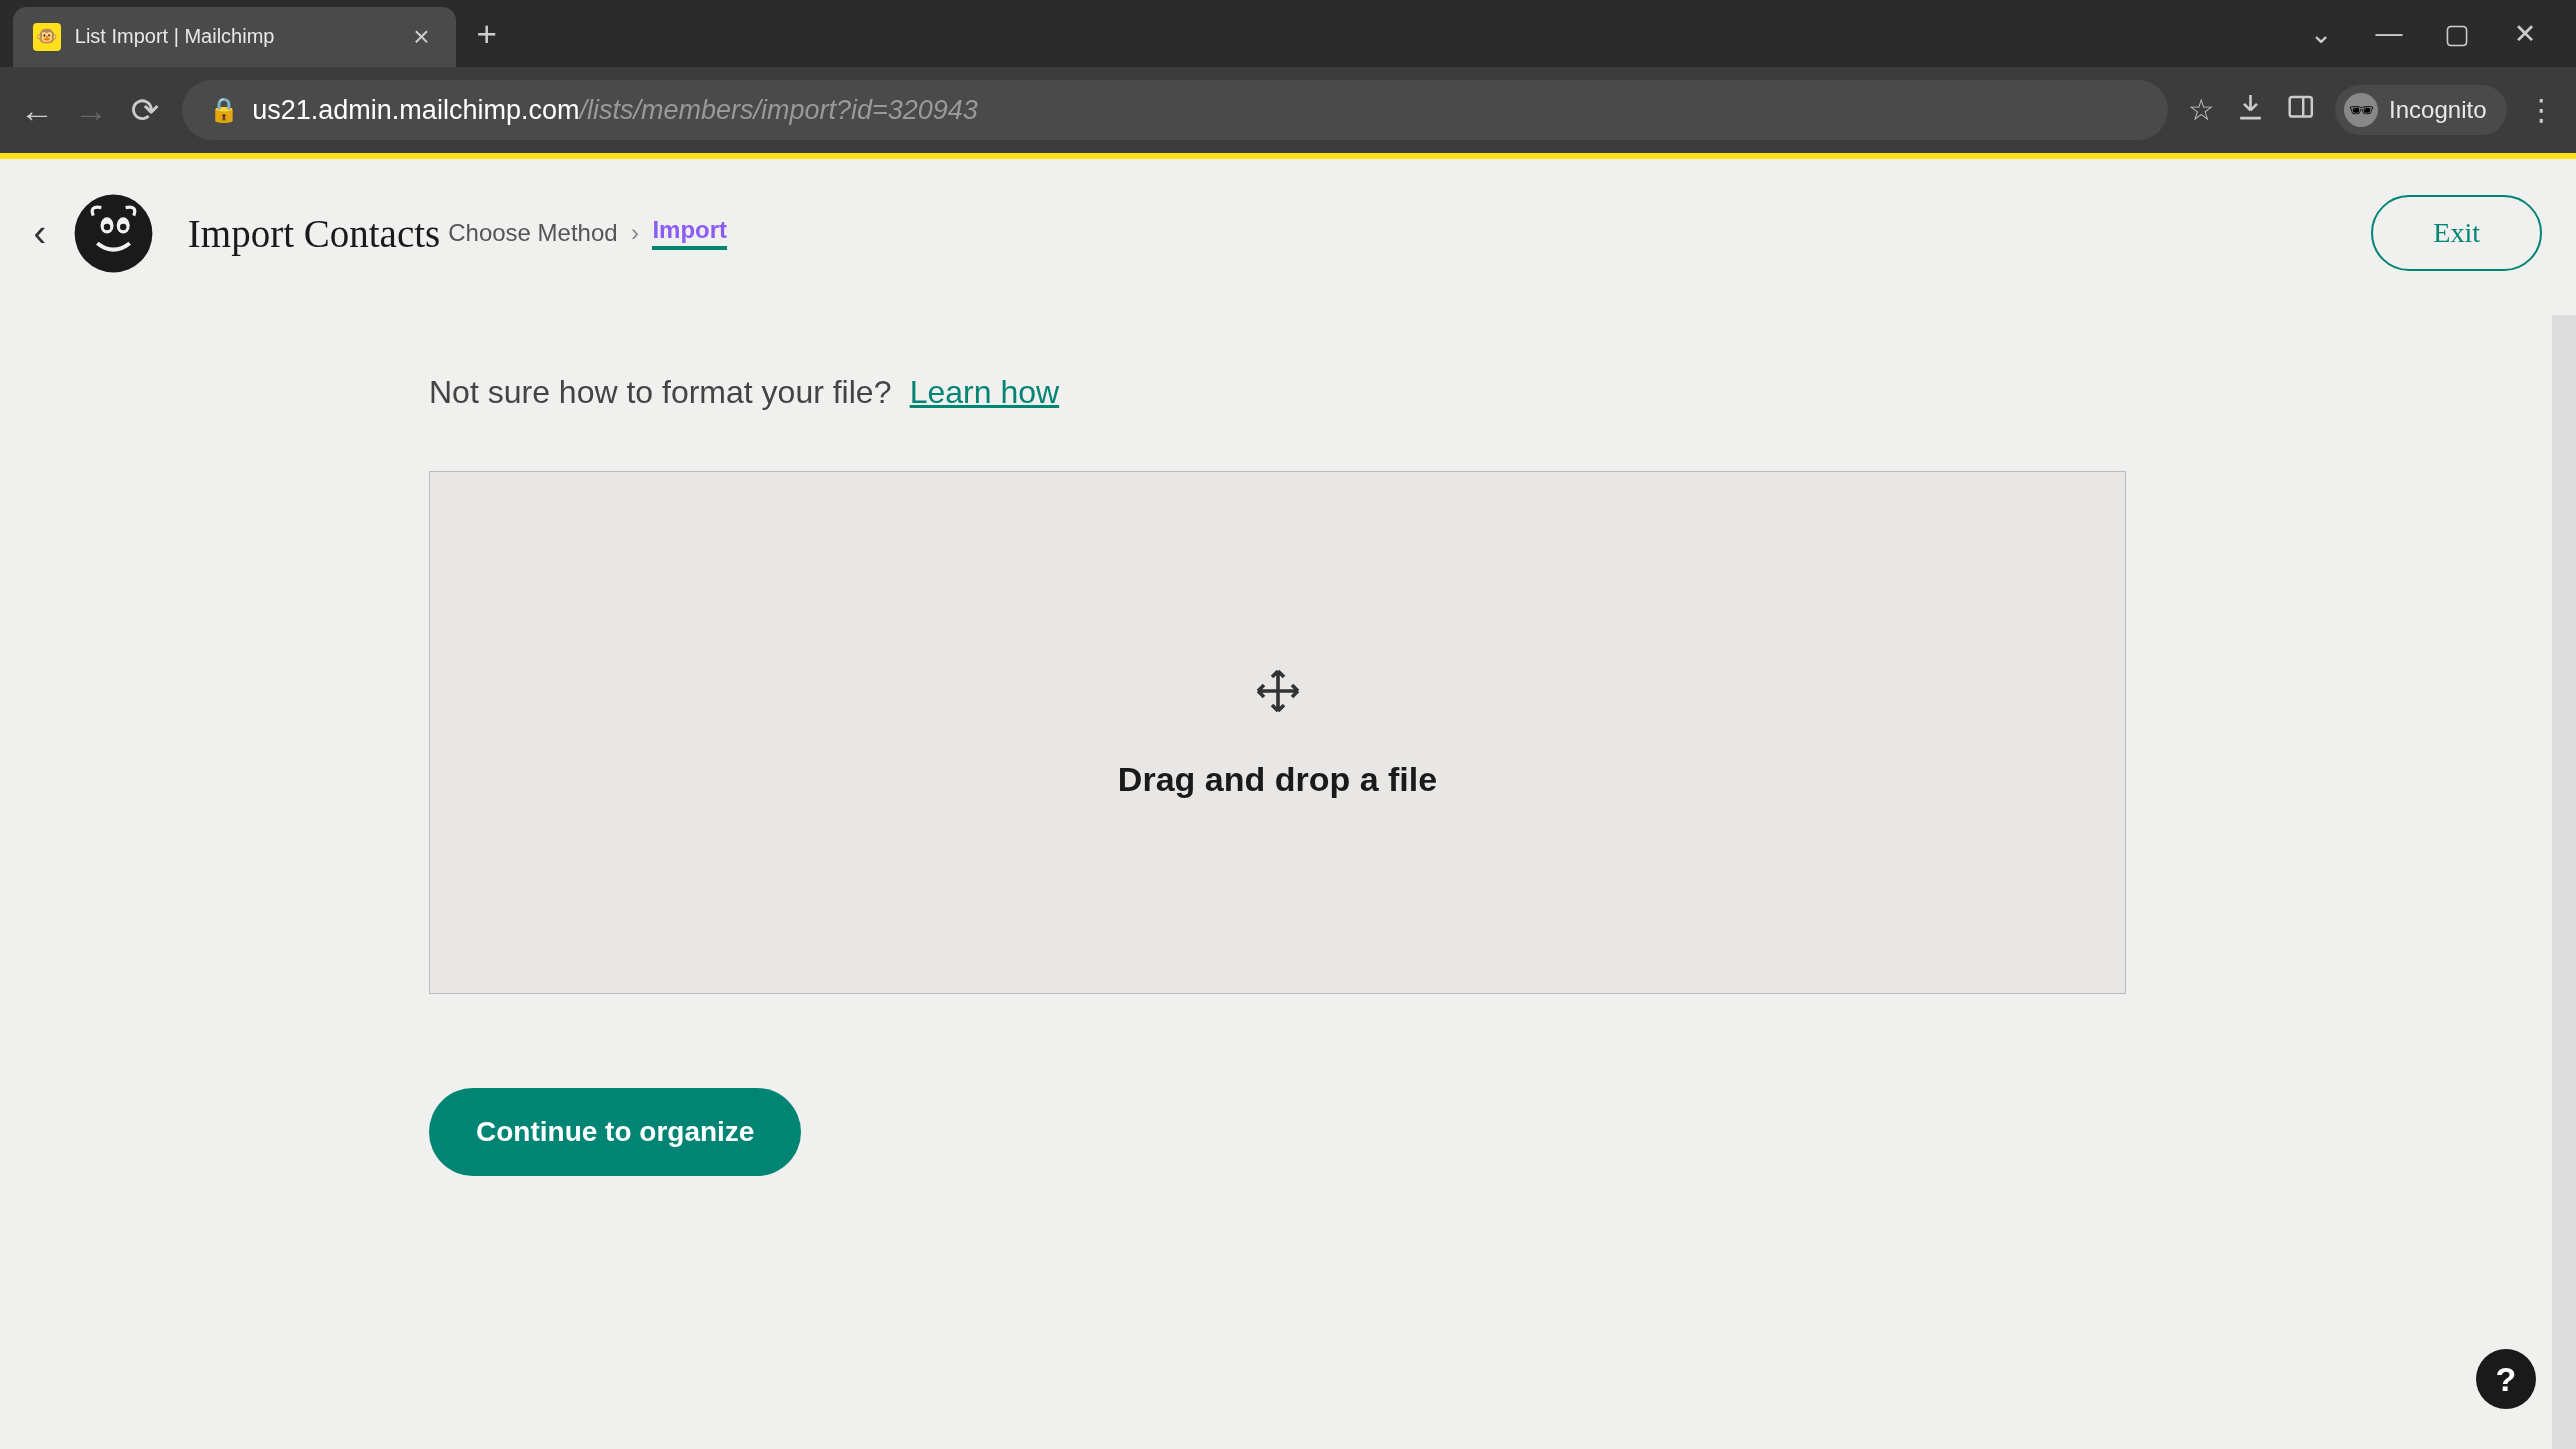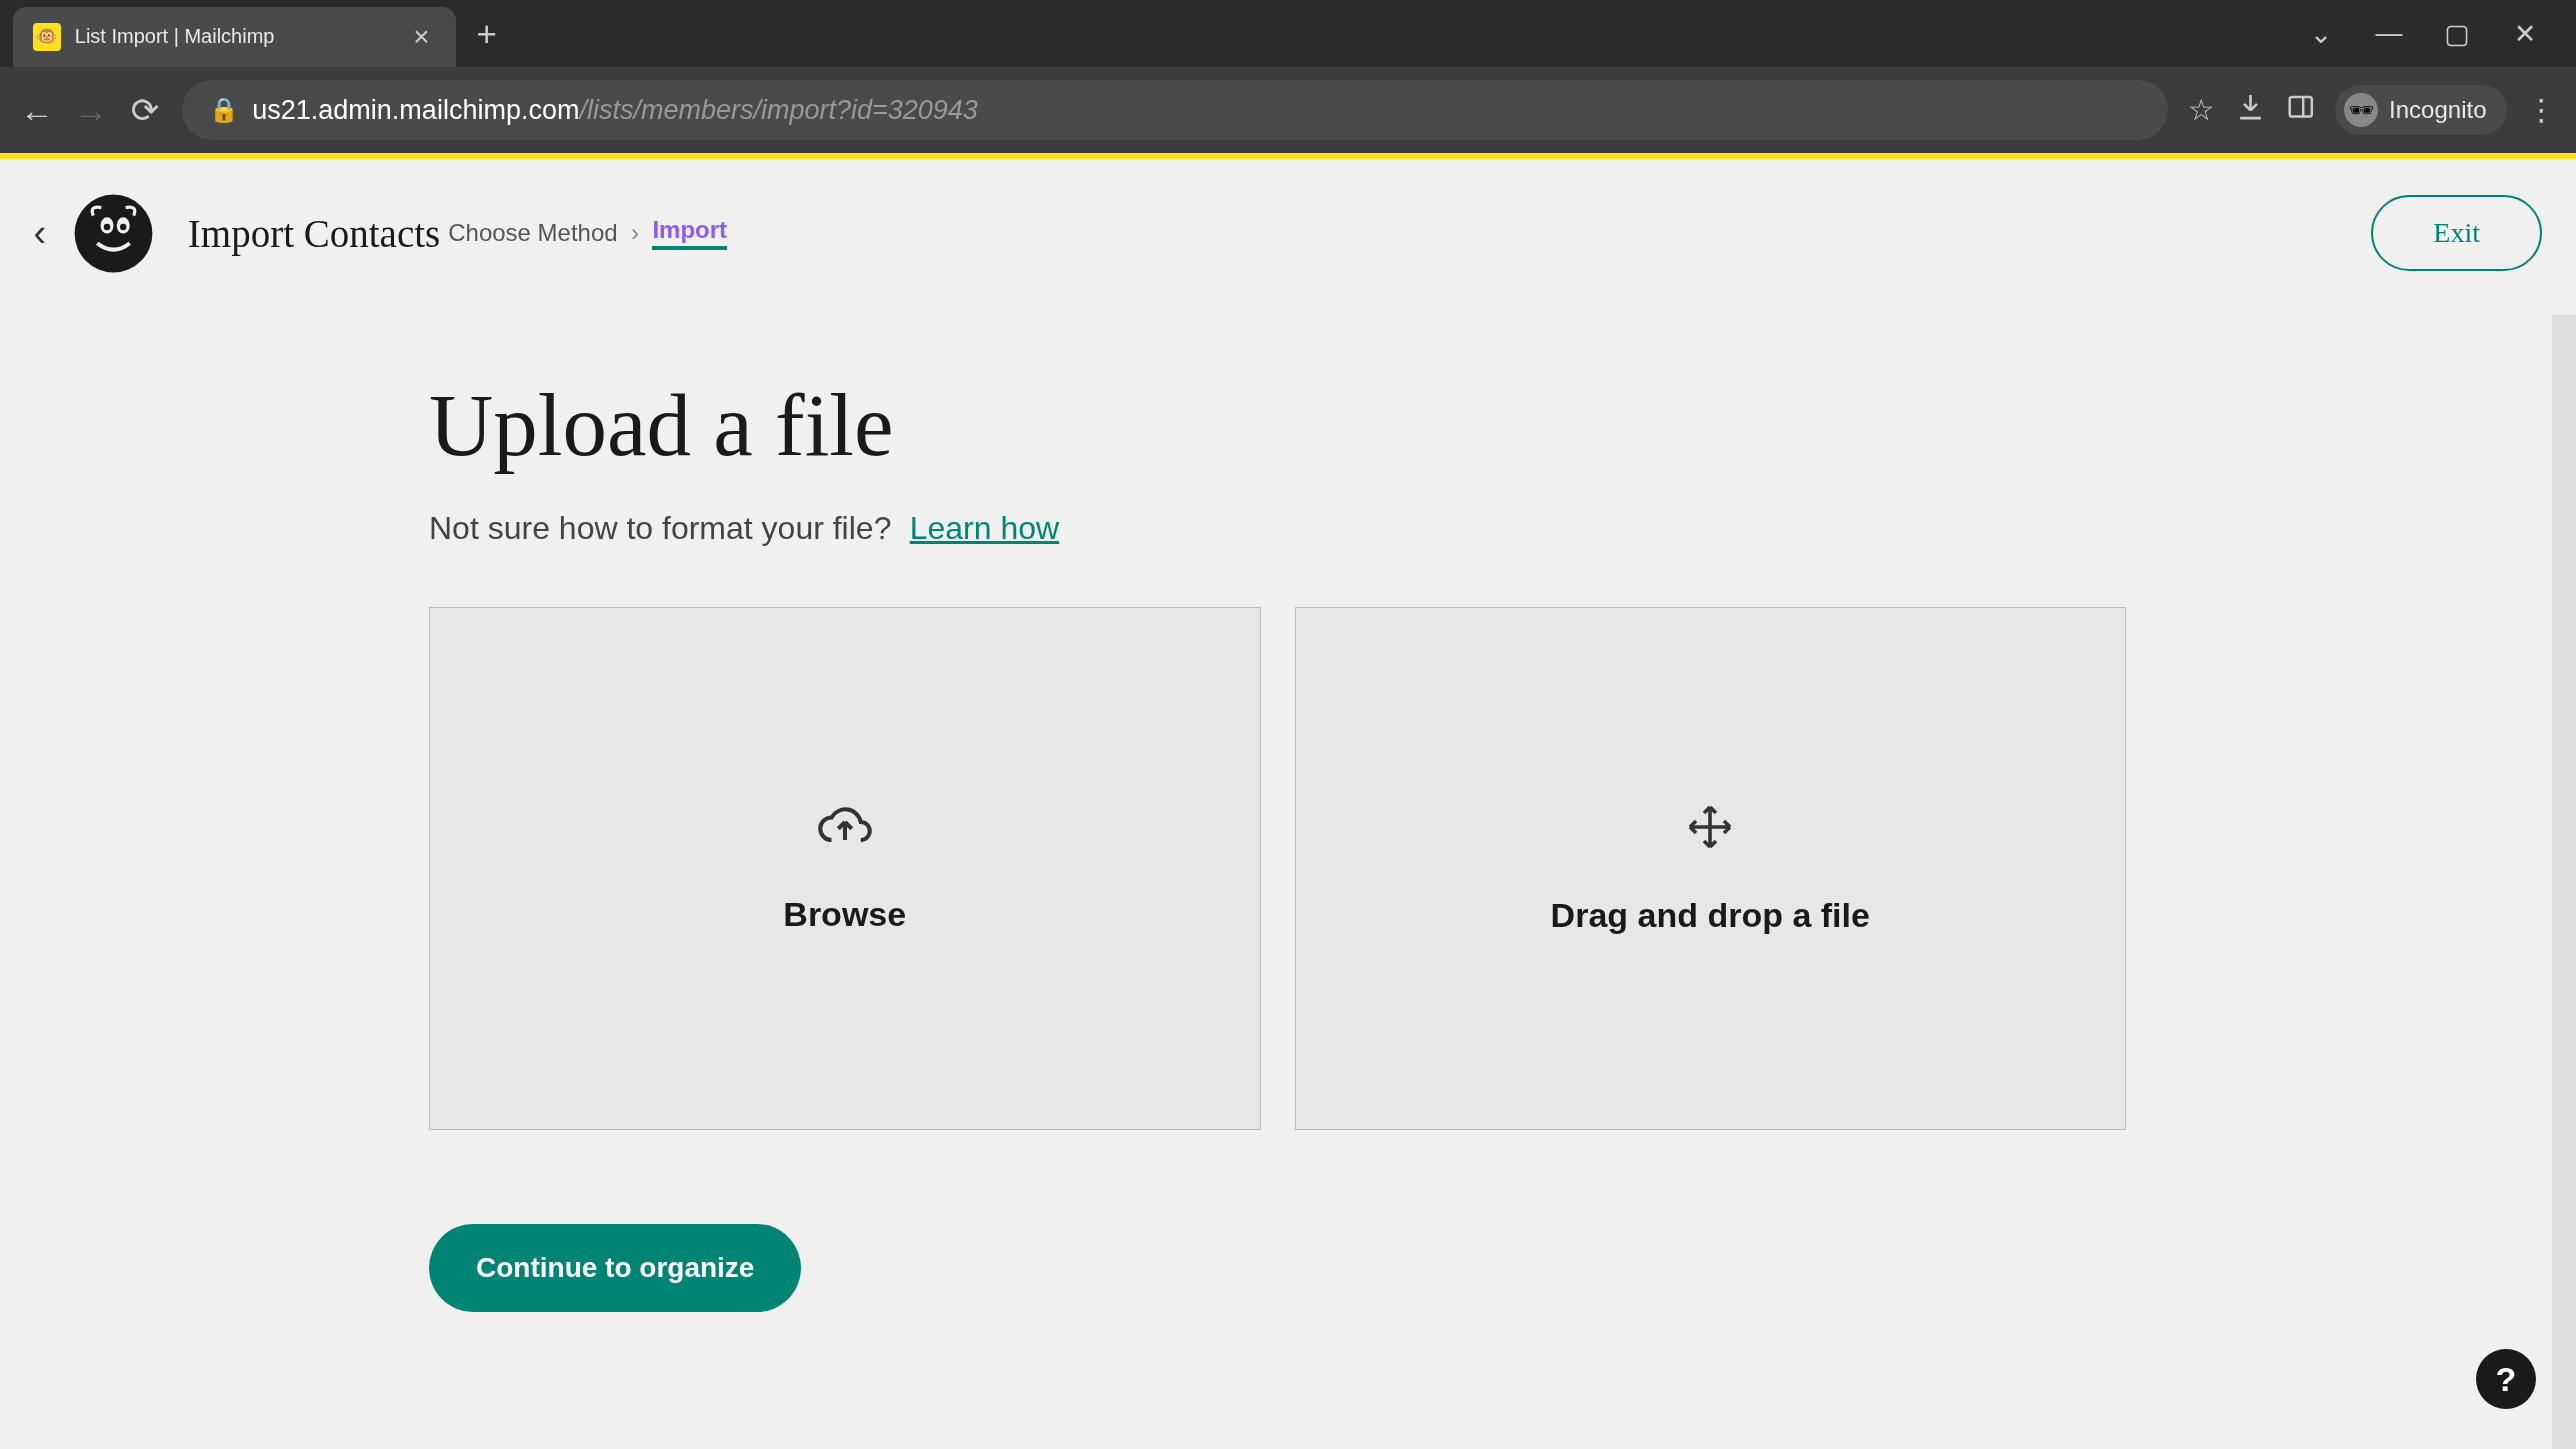--- a/index.html
+++ b/index.html
@@ -375,37 +375,27 @@
     <div class="breadcrumb">
       <span>Choose Method</span>
       <span class="breadcrumb-sep">›</span>
       <span class="breadcrumb-current">Import</span>
     </div>
   </div>
   <button class="exit-btn">Exit</button>
 </div>
 
 <div class="main-content">
-  <h1 class="content-header">Upload a file</h1>
   <div class="subtitle-row">
     <span>Not sure how to format your file?</span>
     <a class="learn-link">Learn how</a>
   </div>
   <div class="upload-boxes">
     <div class="upload-box">
       <span class="upload-icon">
-        <svg width="54" height="47" viewBox="0 0 24 20" fill="none" stroke="#333" stroke-width="1.8">
-          <path d="M6 16a5 5 0 0 1 0-10 7 7 0 0 1 13 2 4 4 0 0 1 0 8"></path>
-          <path d="M12 8v8m0-8l-3 3m3-3l3 3"></path>
-        </svg>
-      </span>
-      <span class="upload-box-label">Browse</span>
-    </div>
-    <div class="upload-box">
-      <span class="upload-icon">
         <svg width="48" height="48" viewBox="0 0 24 24" fill="none" stroke="#333" stroke-width="1.8">
           <path d="M12 2v20M2 12h20M12 2l-3 3M12 2l3 3M12 22l-3-3M12 22l3-3M2 12l3-3M2 12l3 3M22 12l-3-3M22 12l-3 3"></path>
         </svg>
       </span>
       <span class="upload-box-label">Drag and drop a file</span>
     </div>
   </div>
   <button class="continue-btn">Continue to organize</button>
 </div>
 

